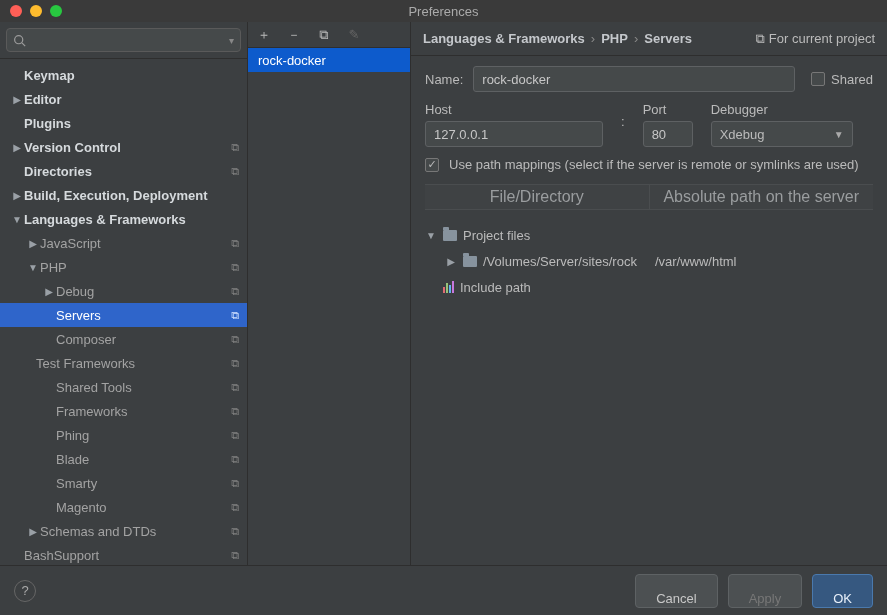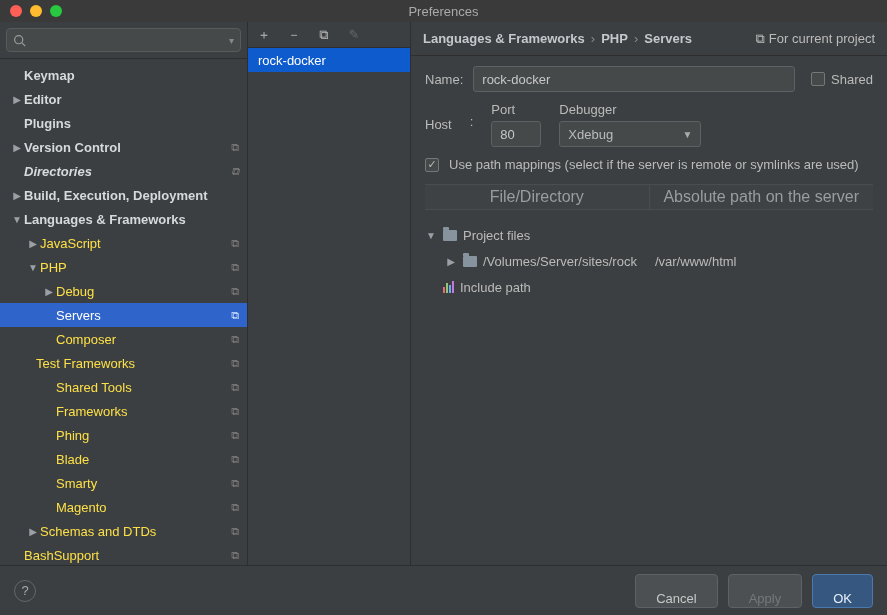--- a/index.html
+++ b/index.html
@@ -14,21 +14,21 @@
   .sidebar { width: 248px; background: #3c3f41; border-right: 1px solid #2e2e2e; display: flex; flex-direction: column; }
   .search-row { padding: 6px; border-bottom: 1px solid #2e2e2e; }
   .search { display: flex; align-items: center; background: #45494a; border: 1px solid #5a5a5a; border-radius: 4px; padding: 2px 6px; height: 24px; }
   .search svg { flex: 0 0 auto; }
   .search input { background: transparent; border: none; outline: none; color: #bbb; width: 100%; margin-left: 4px; }
   .tree { flex: 1; overflow-y: auto; padding-top: 4px; }
   .tree::-webkit-scrollbar { width: 10px; }
   .tree::-webkit-scrollbar-thumb { background: #5a5d5f; border-radius: 5px; }
   .row { display: flex; align-items: center; height: 24px; padding-right: 24px; position: relative; cursor: default; white-space: nowrap; }
   .row .arrow { width: 14px; text-align: center; color: #9aa0a6; font-size: 10px; }
-  .row .lbl { color: #fde047; }
+  .row .lbl { color: #a3a3a3; }
   .row.bold .lbl { font-weight: 600; color: #d6dadd; }
   .row.sel { background: #2f65ca; }
   .row.sel .lbl, .row.sel .arrow { color: #fff; }
   .row .scope { position: absolute; right: 8px; font-size: 11px; color: #808080; }
   .row.sel .scope { color: #cfe0ff; }
   
   .middle { width: 163px; background: #3c3f41; border-right: 1px solid #2e2e2e; display: flex; flex-direction: column; }
   .toolbar { height: 26px; display: flex; align-items: center; gap: 14px; padding: 0 8px; border-bottom: 1px solid #2e2e2e; color: #aaa; }
   .toolbar .tb { width: 16px; text-align: center; }
   .srv-list { flex: 1; }
@@ -111,21 +111,21 @@
         </div>
         <div class="row bold" style="padding-left: 10px;">
           <span class="arrow"></span>
           <span class="lbl">Plugins</span>
         </div>
         <div class="row bold" style="padding-left: 10px;">
           <span class="arrow">▶</span>
           <span class="lbl">Version Control</span>
           <span class="scope">⧉</span>
         </div>
-        <div class="row bold" style="padding-left: 10px; font-style: italic;">
+        <div class="row bold" style="padding-left: 10px;">
           <span class="arrow"></span>
           <span class="lbl">Directories</span>
           <span class="scope">⧉</span>
         </div>
         <div class="row bold" style="padding-left: 10px;">
           <span class="arrow">▶</span>
           <span class="lbl">Build, Execution, Deployment</span>
         </div>
         <div class="row bold" style="padding-left: 10px;">
           <span class="arrow">▼</span>
@@ -237,20 +237,21 @@
         <input class="text name-input" value="rock-docker" style="">
         <div class="shared">
           <span class="chk"></span>
           <span>Shared</span>
         </div>
       </div>
 
       <div class="cols">
         <div class="col">
           <span class="label">Host</span>
+          <input class="text host-input" value="127.0.0.1" style="">
         </div>
         <span class="colon">:</span>
         <div class="col">
           <span class="label">Port</span>
           <input class="text port-input" value="80" style="">
         </div>
         <div class="col">
           <span class="label">Debugger</span>
           <div class="select">
             <span>Xdebug</span>

